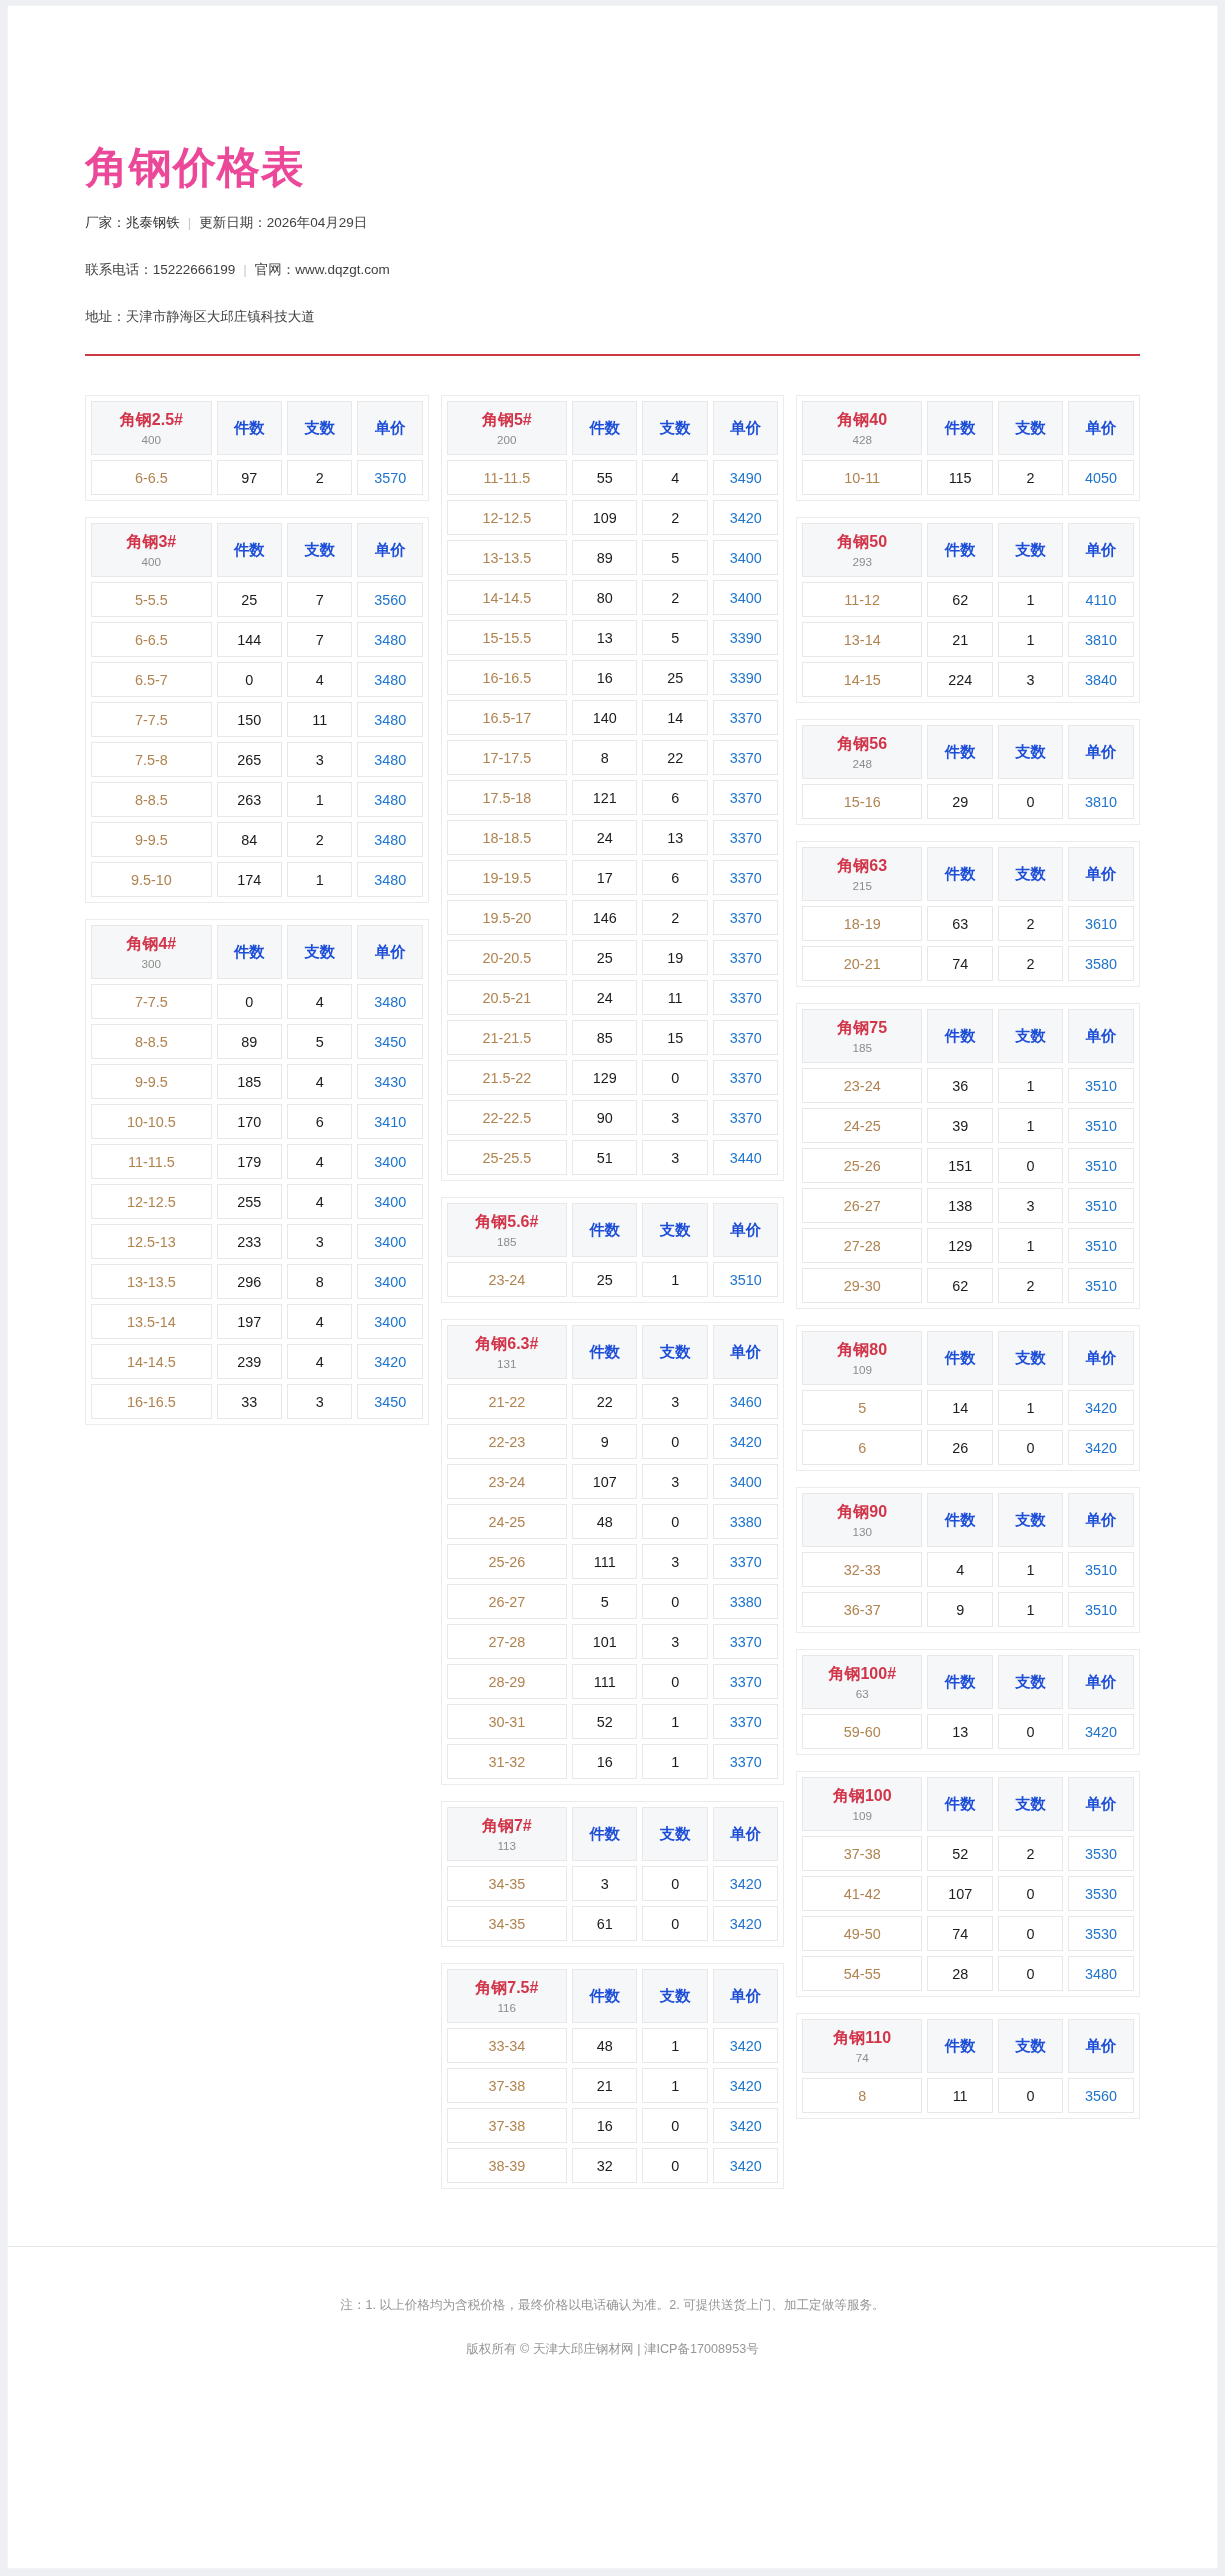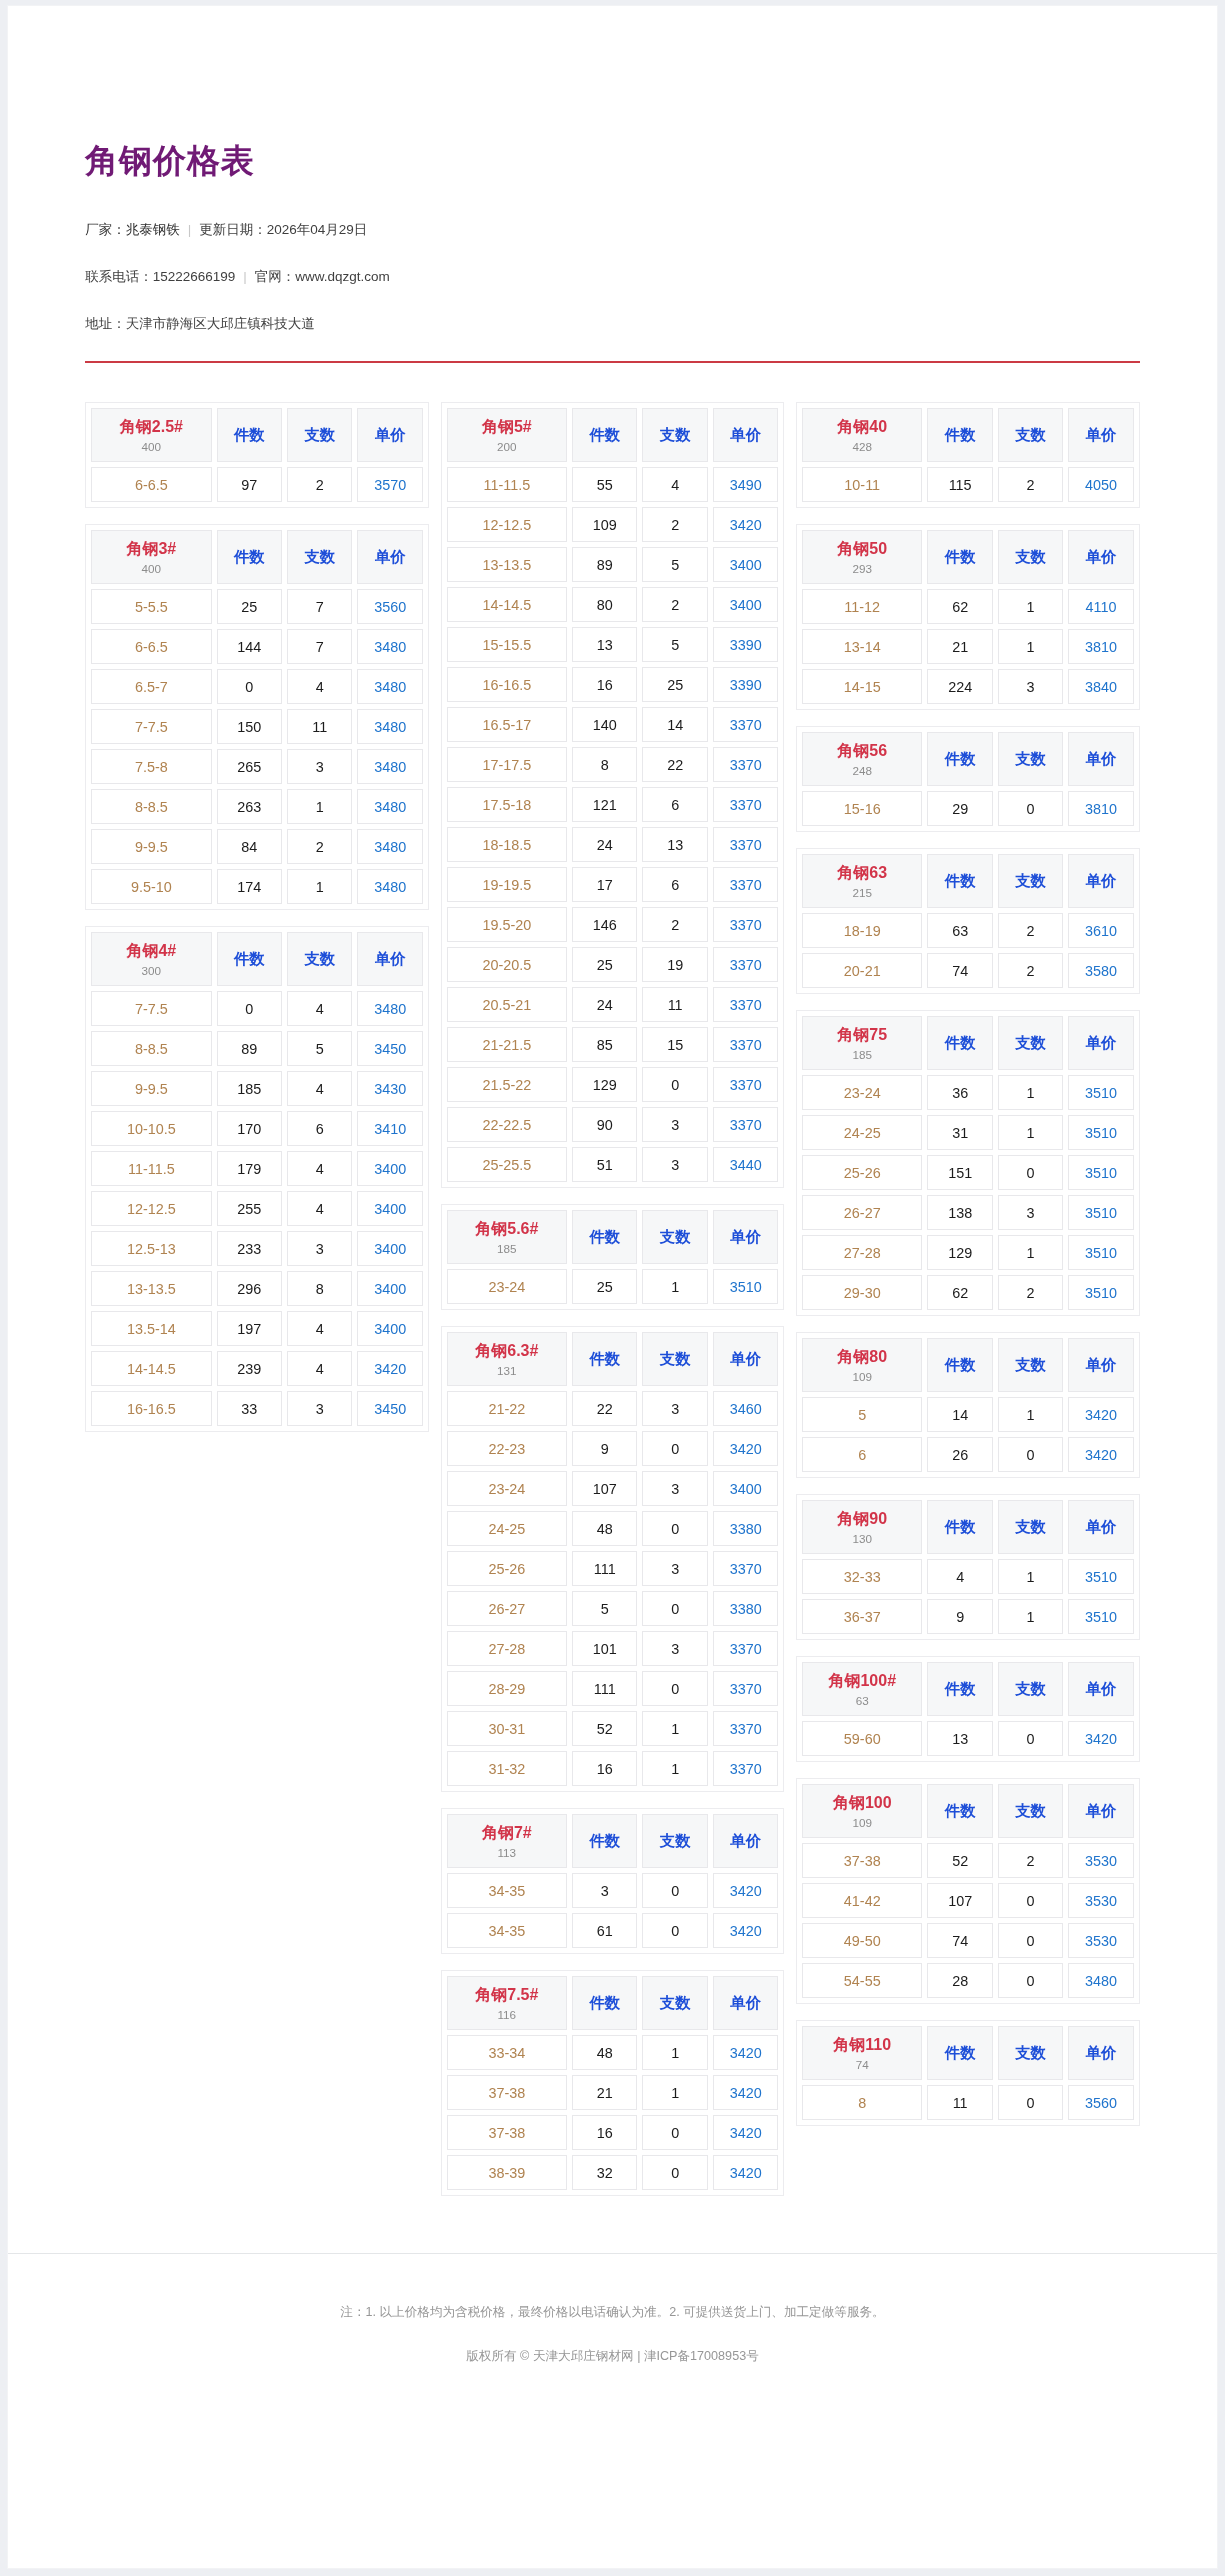--- a/index.html
+++ b/index.html
@@ -10,24 +10,24 @@
     color: #333;
   }
   .card {
     background: #ffffff;
     margin: 5.4px 7.2px 4.5px;
     min-height: 2564px;
     border: 0.9px solid #f2f3f5;
   }
   .page-header { padding: 133px 77px 0; }
   .page-title {
-    margin: 0 0 36px;
-    font-size: 33px;
+    margin: 0 0 16px;
+    font-size: 43px;
     font-weight: bold;
-    color: #701a75;
+    color: #ec4899;
     letter-spacing: 0.9px;
   }
   .info-line {
     margin: 0 0 28px;
     font-size: 13.5px;
     color: #3f3f3f;
     line-height: 19px;
   }
   .info-line .b { font-weight: normal; color: #2f2f2f; }
   .sep { color: #c8c8c8; margin: 0 8px; }
@@ -675,21 +675,21 @@
           </thead>
           <tbody>
             <tr>
               <td class="cell-label">23-24</td>
               <td class="cell-num">36</td>
               <td class="cell-num">1</td>
               <td class="cell-price">3510</td>
             </tr>
             <tr>
               <td class="cell-label">24-25</td>
-              <td class="cell-num">31</td>
+              <td class="cell-num">39</td>
               <td class="cell-num">1</td>
               <td class="cell-price">3510</td>
             </tr>
             <tr>
               <td class="cell-label">25-26</td>
               <td class="cell-num">151</td>
               <td class="cell-num">0</td>
               <td class="cell-price">3510</td>
             </tr>
             <tr>

